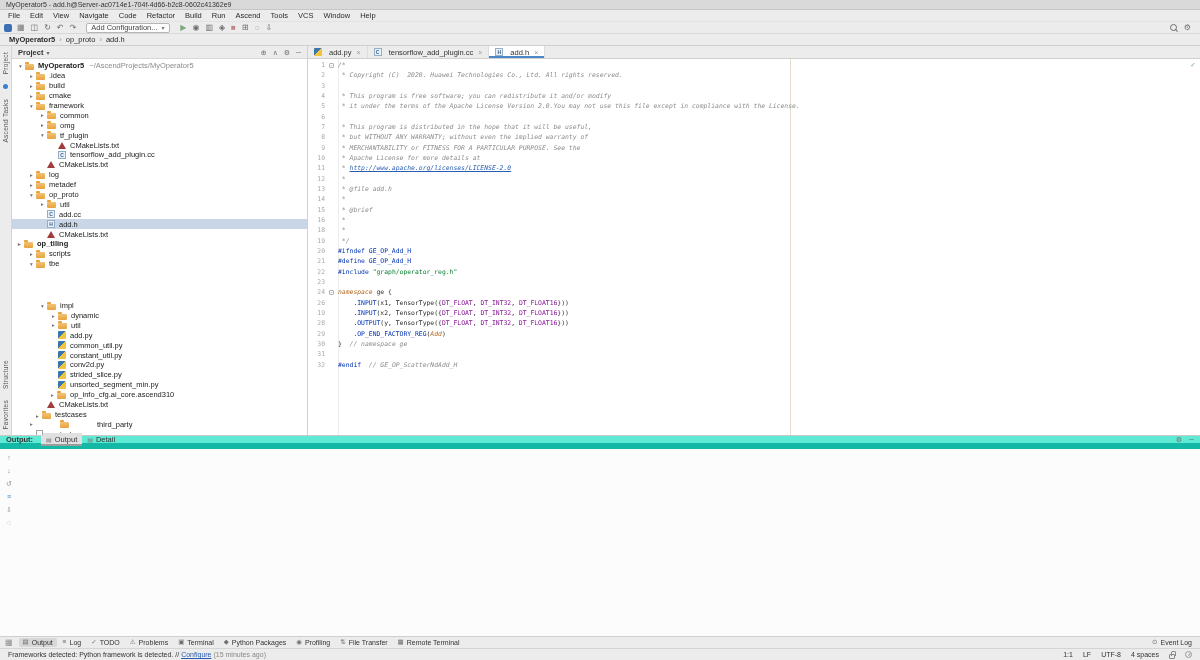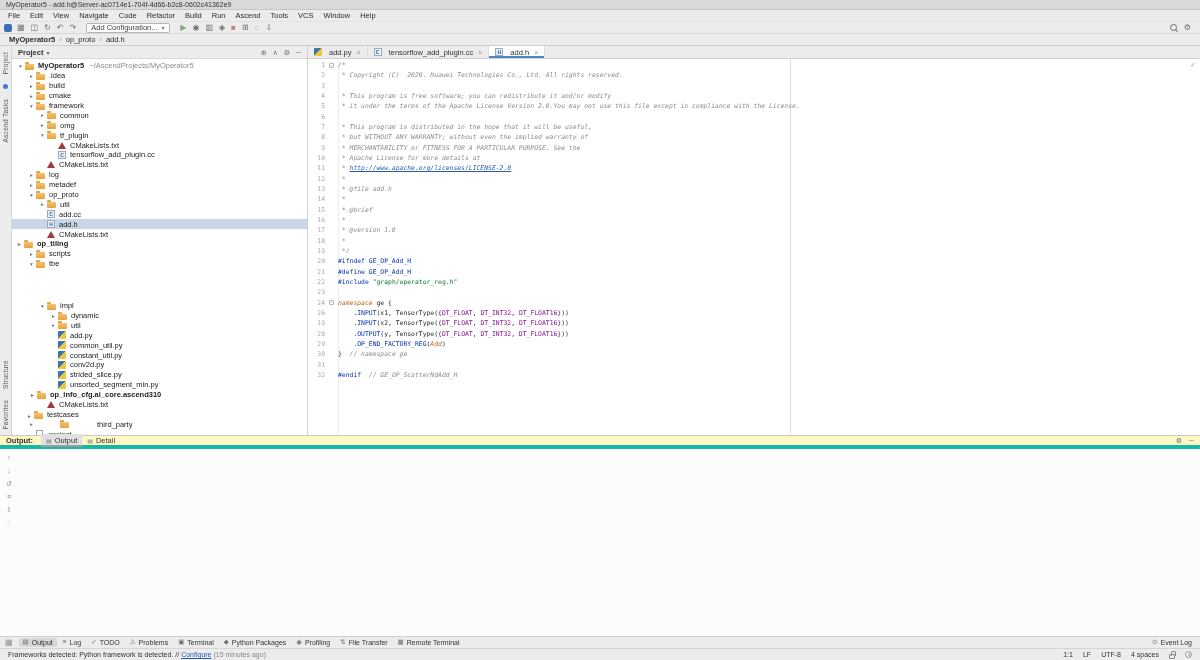--- a/index.html
+++ b/index.html
@@ -74,21 +74,21 @@
   .tok-k{color:#0033b3}
   .tok-ns{color:#b3671e;font-style:italic}
   .tok-s{color:#097d30}
   .tok-m{color:#871094}
   .tok-p{color:#2b2b2b}
   .inspect-ok{position:absolute;top:2px;right:5px;color:#4f9e53;font-size:7px}
   .inspect-ok::after{content:"✓"}
 
   
   .output-panel{height:201px;border-top:1px solid #c9c9c9;display:flex;flex-direction:column;background:#fcfcfc;flex:none}
-  .out-header{height:13px;display:flex;align-items:center;padding:0 6px;background:#fef9c3;border-bottom:4px solid #14b8a6;gap:8px;flex:none}
+  .out-header{height:13px;display:flex;align-items:center;padding:0 6px;background:#5eead4;border-bottom:6px solid #14b8a6;gap:8px;flex:none}
   .out-title{font-weight:bold;color:#333}
   .out-tab{display:flex;align-items:center;gap:3px;padding:0 5px;height:13px;color:#333;cursor:default}
   .out-tab.selected{background:#e0e0e0;box-shadow:inset 0 -2px 0 #9c9c9c}
   .out-tab-icon{font-size:6px;color:#777}
   .out-hicons{margin-left:auto;display:flex;gap:7px}
   .out-body{flex:1;display:flex;background:#fcfcfc}
   .out-strip{width:18px;display:flex;flex-direction:column;align-items:center;padding-top:5px;gap:6px;flex:none}
   .out-icon{color:#8a8a8a;font-size:7px;line-height:1}
   .out-icon.active{color:#3b7fc4}
   .out-content{flex:1}
@@ -340,31 +340,31 @@
           <div class="tree-row" style="padding-left: 37px;">
             <span class="arrow"></span>
             <span class="ic py"></span>
             <span class="tlabel">strided_slice.py</span>
           </div>
           <div class="tree-row" style="padding-left: 37px;">
             <span class="arrow"></span>
             <span class="ic py"></span>
             <span class="tlabel">unsorted_segment_min.py</span>
           </div>
-          <div class="tree-row" style="padding-left: 16px; font-weight: bold;">
+          <div class="tree-row" style="padding-left: 36px;">
             <span class="arrow">▸</span>
             <span class="ic folder"></span>
             <span class="tlabel">op_info_cfg.ai_core.ascend310</span>
           </div>
           <div class="tree-row" style="padding-left: 26px;">
             <span class="arrow"></span>
             <span class="ic cmake"></span>
             <span class="tlabel">CMakeLists.txt</span>
           </div>
-          <div class="tree-row" style="padding-left: 13px; align-items: flex-end;">
+          <div class="tree-row" style="padding-left: 21px; align-items: flex-end;">
             <span class="arrow">▸</span>
             <span class="ic folder"></span>
             <span class="tlabel">testcases</span>
           </div>
           <div class="tree-row" style="padding-left: 15px; gap: 24px;">
             <span class="arrow">▸</span>
             <span class="ic folder"></span>
             <span class="tlabel">third_party</span>
           </div>
           <div class="tree-row" style="padding-left: 15px;">
@@ -421,21 +421,20 @@
           <div class="code-line"><span class="ln">7</span><span class="foldcol"></span><span class="ltext"><span class="tok-c"> * This program is distributed in the hope that it will be useful,</span></span></div>
           <div class="code-line"><span class="ln">8</span><span class="foldcol"></span><span class="ltext"><span class="tok-c"> * but WITHOUT ANY WARRANTY; without even the implied warranty of</span></span></div>
           <div class="code-line"><span class="ln">9</span><span class="foldcol"></span><span class="ltext"><span class="tok-c"> * MERCHANTABILITY or FITNESS FOR A PARTICULAR PURPOSE. See the</span></span></div>
           <div class="code-line"><span class="ln">10</span><span class="foldcol"></span><span class="ltext"><span class="tok-c"> * Apache License for more details at</span></span></div>
           <div class="code-line"><span class="ln">11</span><span class="foldcol"></span><span class="ltext"><span class="tok-c"> * </span><span class="tok-lk">http://www.apache.org/licenses/LICENSE-2.0</span></span></div>
           <div class="code-line"><span class="ln">12</span><span class="foldcol"></span><span class="ltext"><span class="tok-c"> *</span></span></div>
           <div class="code-line"><span class="ln">13</span><span class="foldcol"></span><span class="ltext"><span class="tok-c"> * @file add.h</span></span></div>
           <div class="code-line"><span class="ln">14</span><span class="foldcol"></span><span class="ltext"><span class="tok-c"> *</span></span></div>
           <div class="code-line"><span class="ln">15</span><span class="foldcol"></span><span class="ltext"><span class="tok-c"> * @brief</span></span></div>
           <div class="code-line"><span class="ln">16</span><span class="foldcol"></span><span class="ltext"><span class="tok-c"> *</span></span></div>
-          <div class="code-line"><span class="ln">17</span><span class="foldcol"></span><span class="ltext"><span class="tok-c"> * @version 1.0</span></span></div>
           <div class="code-line"><span class="ln">18</span><span class="foldcol"></span><span class="ltext"><span class="tok-c"> *</span></span></div>
           <div class="code-line"><span class="ln">19</span><span class="foldcol"></span><span class="ltext"><span class="tok-c"> */</span></span></div>
           <div class="code-line"><span class="ln">20</span><span class="foldcol"></span><span class="ltext"><span class="tok-k">#ifndef GE_OP_Add_H</span></span></div>
           <div class="code-line"><span class="ln">21</span><span class="foldcol"></span><span class="ltext"><span class="tok-k">#define GE_OP_Add_H</span></span></div>
           <div class="code-line"><span class="ln">22</span><span class="foldcol"></span><span class="ltext"><span class="tok-k">#include </span><span class="tok-s">"graph/operator_reg.h"</span></span></div>
           <div class="code-line"><span class="ln">23</span><span class="foldcol"></span><span class="ltext"></span></div>
           <div class="code-line"><span class="ln">24</span><span class="foldcol"><span class="fold-box">−</span></span><span class="ltext"><span class="tok-ns">namespace</span><span class="tok-p"> ge {</span></span></div>
           <div class="code-line"><span class="ln">26</span><span class="foldcol"></span><span class="ltext"><span class="tok-k">    .INPUT</span><span class="tok-p">(x1, TensorType({</span><span class="tok-m">DT_FLOAT</span><span class="tok-p">, </span><span class="tok-m">DT_INT32</span><span class="tok-p">, </span><span class="tok-m">DT_FLOAT16</span><span class="tok-p">}))</span></span></div>
           <div class="code-line"><span class="ln">19</span><span class="foldcol"></span><span class="ltext"><span class="tok-k">    .INPUT</span><span class="tok-p">(x2, TensorType({</span><span class="tok-m">DT_FLOAT</span><span class="tok-p">, </span><span class="tok-m">DT_INT32</span><span class="tok-p">, </span><span class="tok-m">DT_FLOAT16</span><span class="tok-p">}))</span></span></div>
           <div class="code-line"><span class="ln">28</span><span class="foldcol"></span><span class="ltext"><span class="tok-k">    .OUTPUT</span><span class="tok-p">(y, TensorType({</span><span class="tok-m">DT_FLOAT</span><span class="tok-p">, </span><span class="tok-m">DT_INT32</span><span class="tok-p">, </span><span class="tok-m">DT_FLOAT16</span><span class="tok-p">}))</span></span></div>

